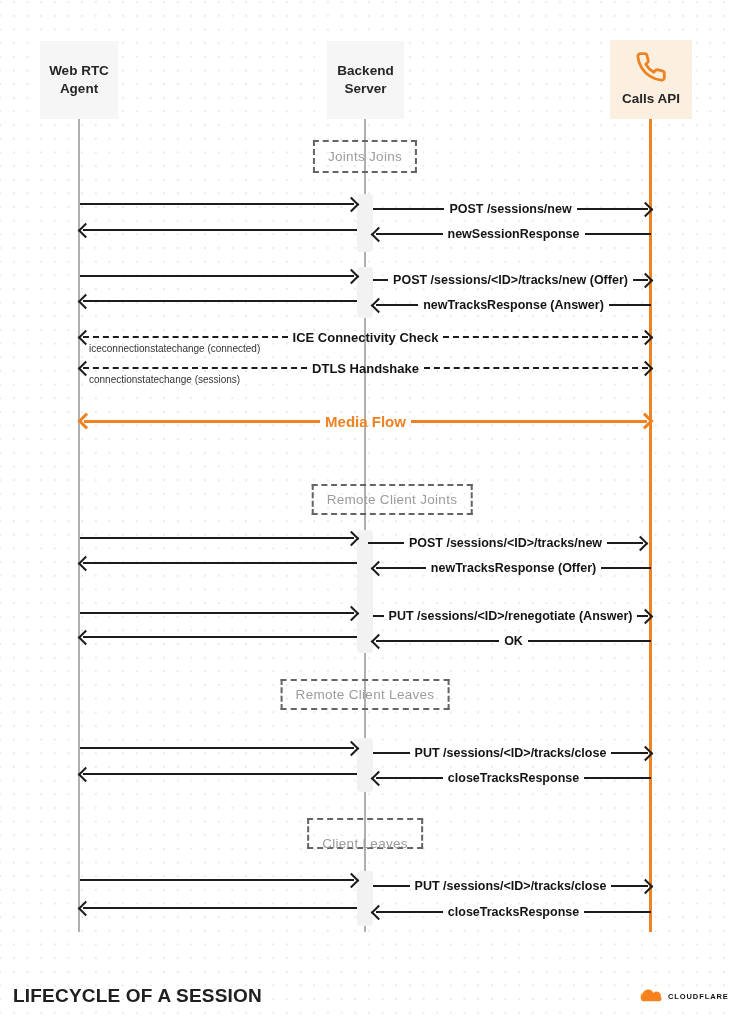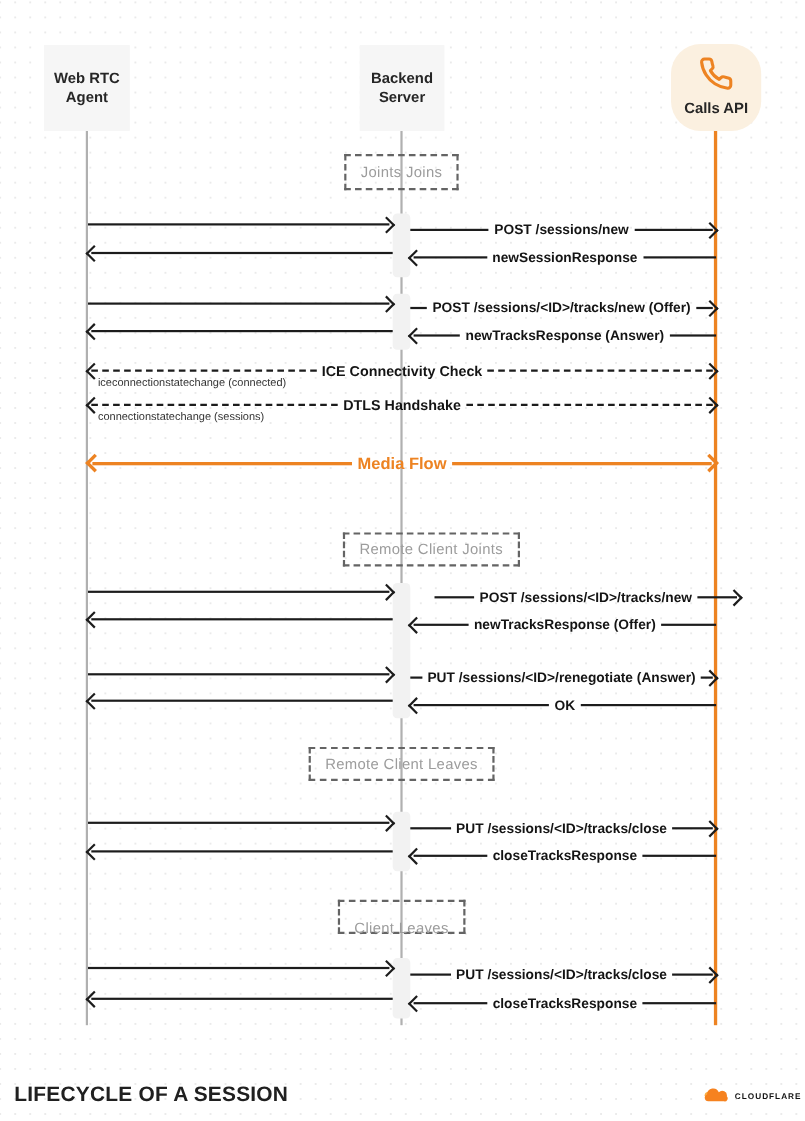--- a/index.html
+++ b/index.html
@@ -10,21 +10,21 @@
     font-family:"Liberation Sans",sans-serif;
   }
   
   .lifeline{position:absolute;top:119px;height:813px;width:2px;background:#b0b0b0;}
   .lifeline.orange{width:3px;background:#ED8322;}
   
   .pbox{position:absolute;display:flex;flex-direction:column;align-items:center;justify-content:center;
     background:#f6f6f6;color:#262626;font-weight:bold;font-size:13.5px;line-height:1.32;text-align:center;z-index:6;}
   .p-webrtc{left:40px;top:41px;width:78px;height:78px;}
   .p-backend{left:327px;top:41px;width:77px;height:78px;}
-  .p-calls{left:610px;top:40px;width:82px;height:79px;background:#fbf0e0;border-radius:27px;}
+  .p-calls{left:610px;top:40px;width:82px;height:79px;background:#fbf0e0;}
   .p-calls .icon{margin-bottom:7px;line-height:0;}
   
   .activation{position:absolute;left:357px;width:16px;background:#f2f2f2;border-radius:4px;z-index:2;}
   
   .section{position:absolute;left:365px;transform:translateX(-50%);display:flex;align-items:center;justify-content:center;
     border:2px dashed #646464;color:#9c9c9c;font-size:13.5px;letter-spacing:.3px;white-space:nowrap;
     padding:0 13px;box-sizing:border-box;z-index:3;}
   
   .msg{position:absolute;display:flex;align-items:center;height:18px;z-index:4;}
   .msg .ln{flex:1 1 0;min-width:2px;height:0;border-top:2.5px solid #1c1c1c;}
@@ -130,21 +130,21 @@
         <div class="head l"></div>
         <div class="ln"></div>
         <div class="lbl">Media Flow</div>
         <div class="ln"></div>
         <div class="head r"></div>
       </div>
       <div class="msg" style="left: 80px; width: 277px; top: 529px;">
         <div class="ln"></div>
         <div class="head r"></div>
       </div>
-      <div class="msg" style="left: 395px; width: 278px; top: 534px; justify-content: center;">
+      <div class="msg" style="left: 368px; width: 278px; top: 534px; justify-content: center;">
         <div class="ln"></div>
         <div class="lbl">POST /sessions/&lt;ID&gt;/tracks/new</div>
         <div class="ln"></div>
         <div class="head r"></div>
       </div>
       <div class="msg" style="left: 373px; width: 278px; top: 559px;">
         <div class="head l"></div>
         <div class="ln"></div>
         <div class="lbl">newTracksResponse (Offer)</div>
         <div class="ln"></div>

